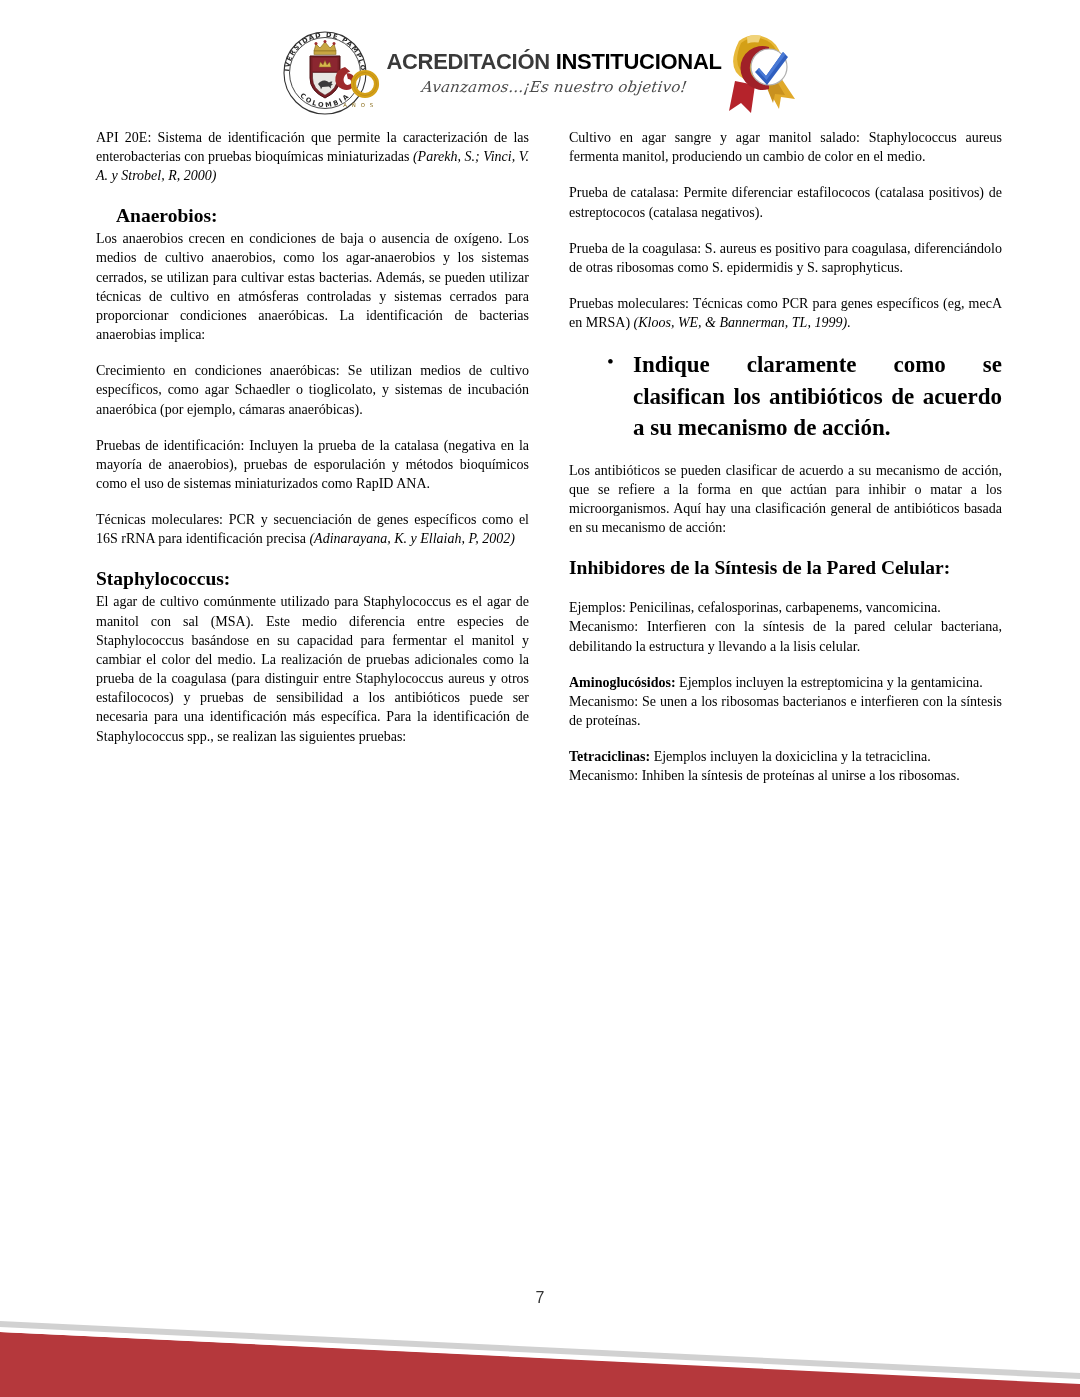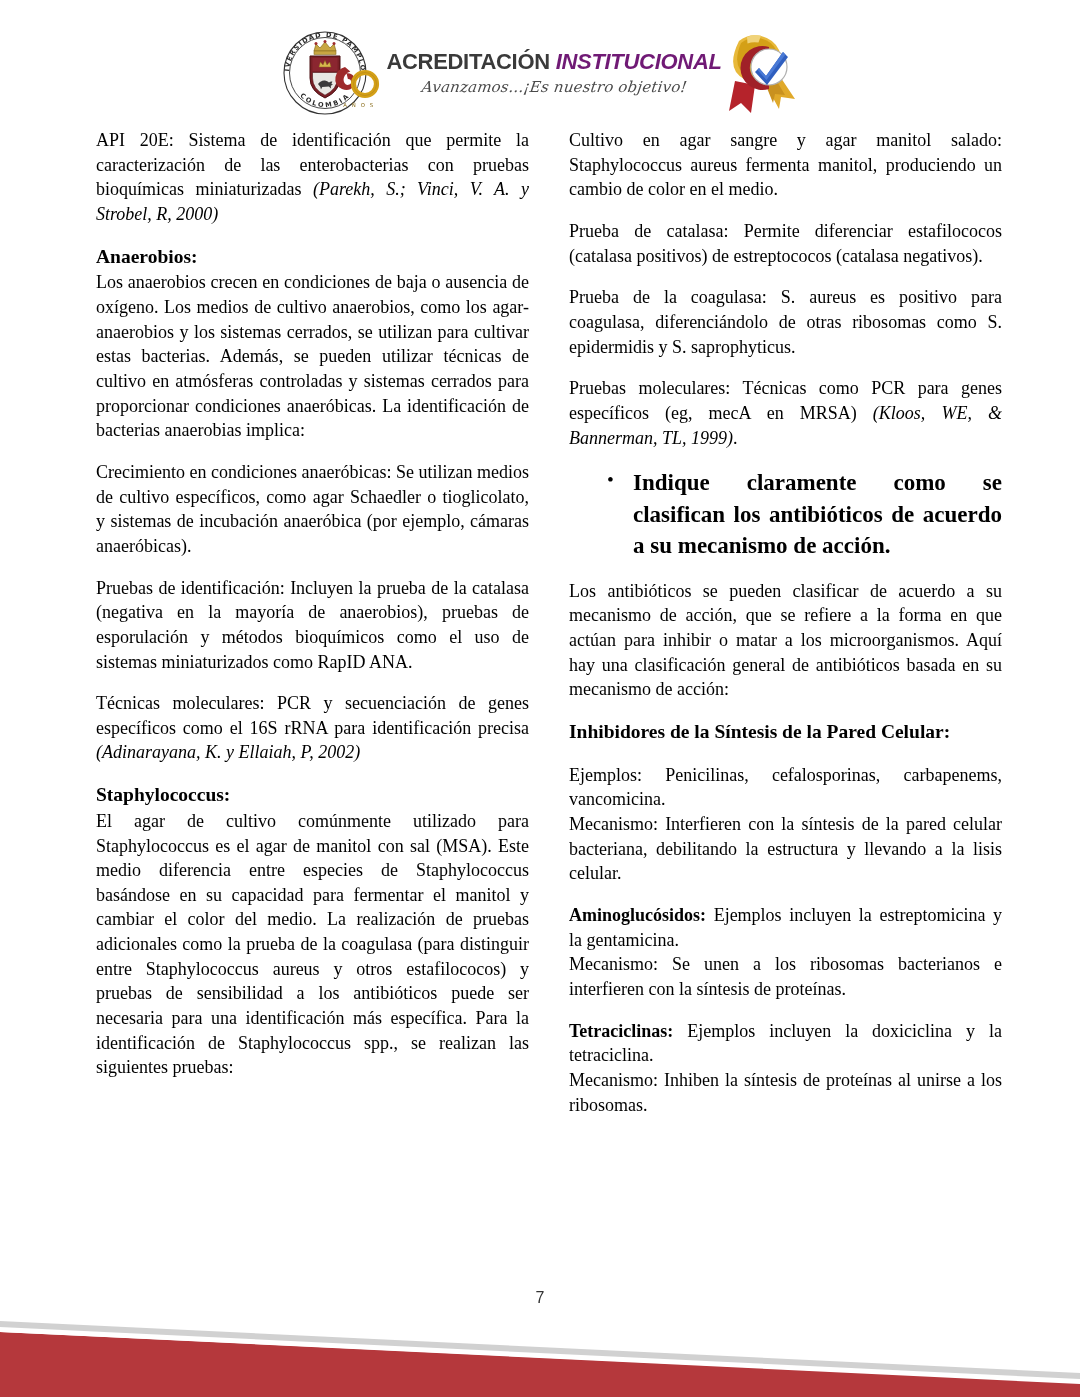--- a/index.html
+++ b/index.html
@@ -45,21 +45,21 @@
   }
   .accred-line1 {
     font-family: "Liberation Sans", "DejaVu Sans", sans-serif;
     font-weight: bold;
     font-size: 22px;
     letter-spacing: -0.3px;
     white-space: nowrap;
     line-height: 1;
   }
   .accred-line1 .w1 { color: #3a3a3a; margin-top: 21px; }
-  .accred-line1 .w2 { color: #701a75; font-style: italic; }
+  .accred-line1 .w2 { color: #000000; }
   .accred-tag {
     font-family: "DejaVu Serif", serif;
     font-style: italic;
     font-size: 15px;
     color: #4a4a4a;
     margin-top: 5px;
     white-space: nowrap;
     transform: skewX(-8deg);
     letter-spacing: 0.2px;
   }
@@ -76,39 +76,40 @@
     top: 128px;
     width: 906px;
     display: flex;
     gap: 40px;
   }
   .col {
     width: 433px;
   }
   .col p {
     margin: 0 0 17px 0;
-    font-size: 18px;
+    font-size: 14px;
     line-height: 1.37;
     text-align: justify;
     text-justify: inter-word;
     hyphens: none;
     font-family: Liberation Serif, serif;
   }
   .col p.tight {
     margin-bottom: 0;
   }
   .col h3 {
     margin: 0 0 0 0;
     font-size: 19.5px;
     line-height: 1.37;
     font-weight: bold;
     text-align: left;
   }
   .col h3.spaced {
     margin-top: 17px;
+    margin-left: 20px;
   }
   .ital { font-style: italic; }
   .bold { font-weight: bold; }
 
   .bullet-item {
     display: flex;
     margin: 0 0 17px 0;
     padding-left: 38px;
   }
   .bullet-dot {

